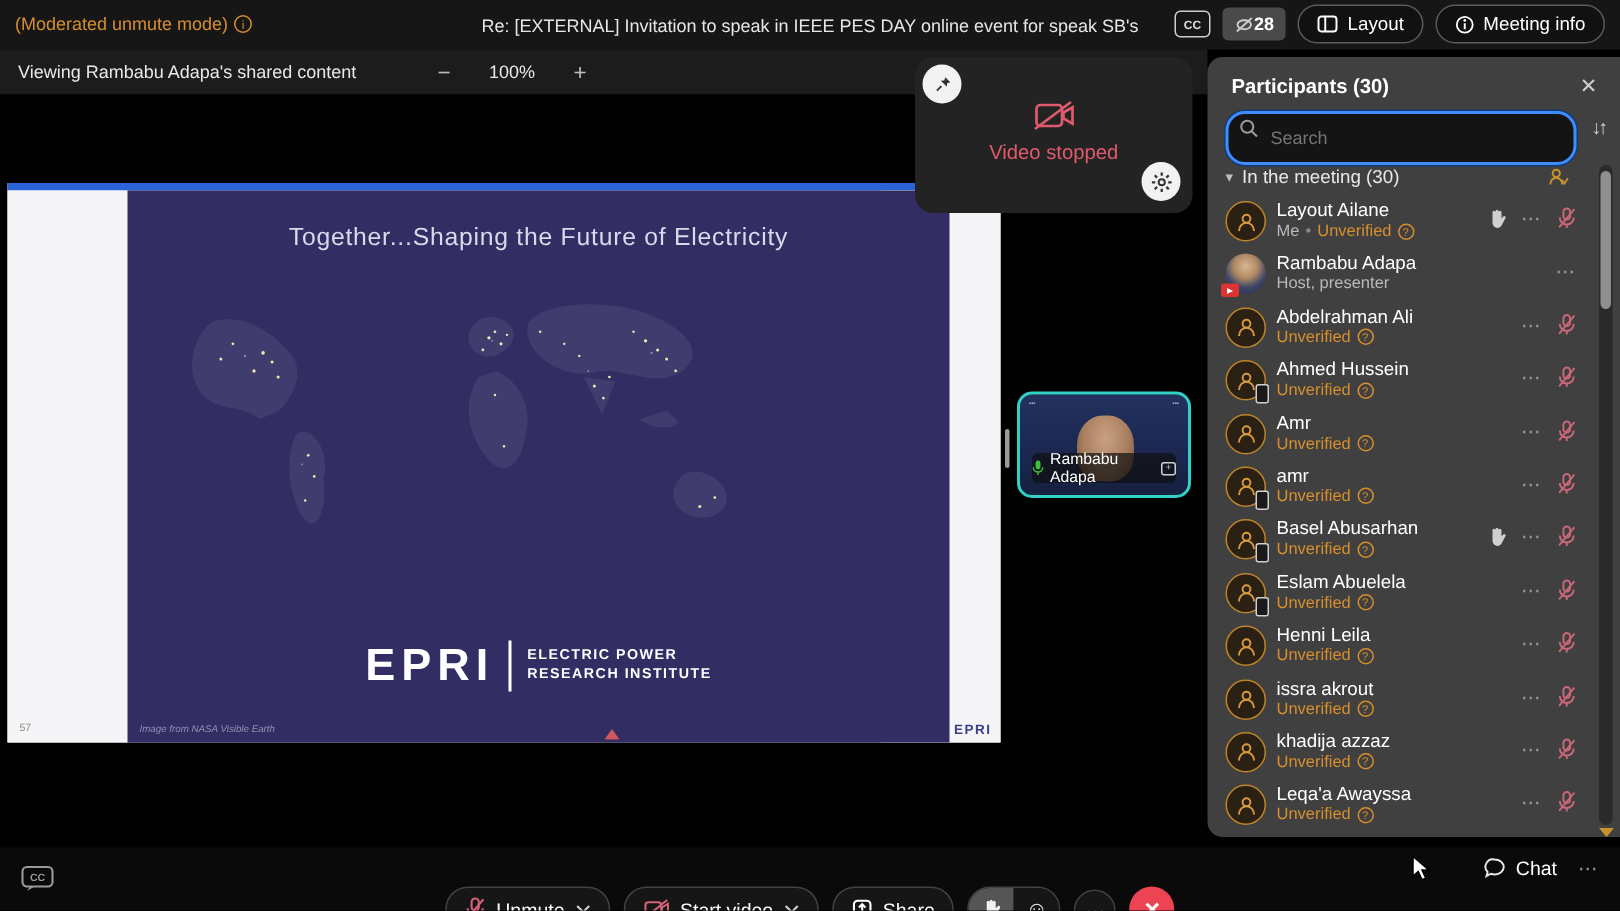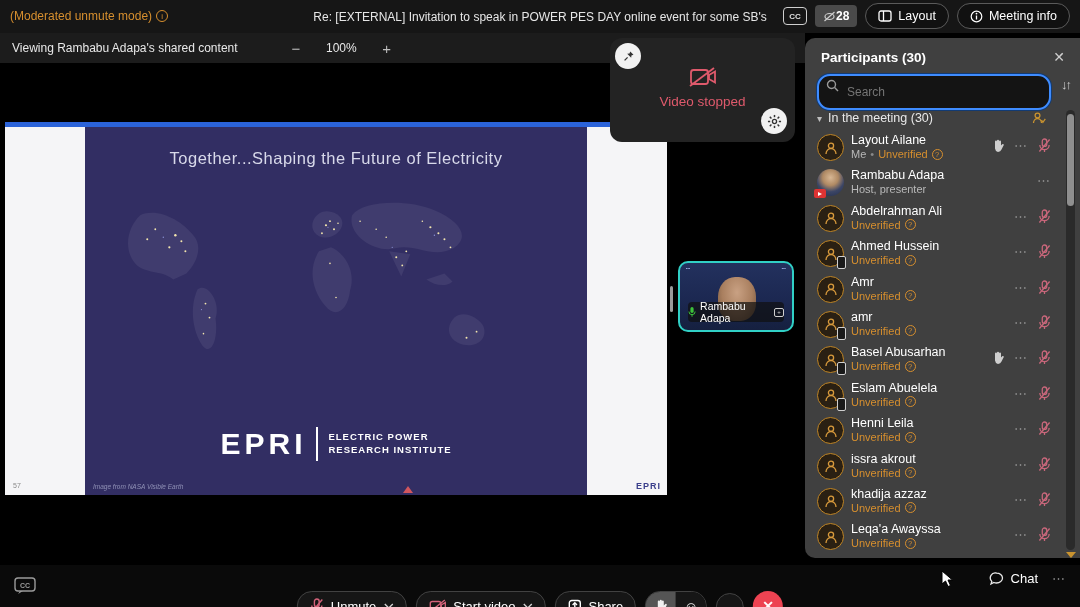--- a/index.html
+++ b/index.html
@@ -31,21 +31,21 @@
 
   
   .stage { position:absolute; left:0; top:63px; width:805px; height:502px; background:#000; }
   .share-area { position:absolute; left:5px; top:59px; width:662px; height:373px; background:#f2f2f4; }
   .share-topstrip { position:absolute; left:0; top:0; width:662px; height:5px; background:#2b63d9; }
   .share-leftcol { position:absolute; left:0; top:5px; width:80px; height:368px; background:#f5f5f7; }
   .slide-number { position:absolute; left:8px; bottom:6px; font-size:7px; color:#8a8a8a; }
   .share-rightcol { position:absolute; right:0; top:5px; width:80px; height:368px; background:#f5f5f7; }
   .corner-logo { position:absolute; right:6px; bottom:4px; font-size:9px; font-weight:bold;
     color:#3b3f8c; letter-spacing:1px; }
-  .slide { position:absolute; left:80px; top:5px; width:502px; height:368px; background:#322e63; overflow:hidden; }
+  .slide { position:absolute; left:80px; top:5px; width:548px; height:368px; background:#322e63; overflow:hidden; }
   .slide-title { position:absolute; left:0; right:0; top:22px; text-align:center; font-size:16.5px;
     color:#d8d9ea; letter-spacing:0.5px; }
   .slide-map { position:absolute; left:0; top:48px; width:502px; height:235px; }
   .epri-logo { position:absolute; left:0; right:0; top:300px; display:flex; justify-content:center;
     align-items:center; gap:10px; }
   .epri-word { font-size:30px; font-weight:bold; color:#fff; letter-spacing:4px; }
   .epri-div { width:2px; height:34px; background:#fff; }
   .epri-caption { font-size:9.5px; font-weight:bold; color:#fff; letter-spacing:1px; line-height:1.35; }
   .image-credit { position:absolute; left:8px; bottom:5px; font-size:6.5px; font-style:italic; color:#8f90b5; }
   .laser-dot { position:absolute; left:318px; bottom:2px; width:0; height:0;
@@ -144,21 +144,21 @@
 </head>
 <body>
 
 <div class="app">
 
   <div class="topbar">
     <div class="mode-label">
       <span>(Moderated unmute mode)</span>
       <span class="mode-info">i</span>
     </div>
-    <div class="top-title">Re: [EXTERNAL] Invitation to speak in POWER PES DAY online event for some SB's</div>
+    <div class="top-title">Re: [EXTERNAL] Invitation to speak in IEEE PES DAY online event for speak SB's</div>
     <div class="top-right">
       <div class="cc-btn">CC</div>
       <div class="count-badge">
         <svg width="13" height="13" viewBox="0 0 13 13">
           <ellipse cx="6.5" cy="6.5" rx="4.5" ry="3" fill="none" stroke="#cfcfcf" stroke-width="1.2"></ellipse>
           <line x1="1.5" y1="11" x2="11.5" y2="2" stroke="#cfcfcf" stroke-width="1.2"></line>
         </svg>
         <span>28</span>
       </div>
       <div class="pill-btn">

